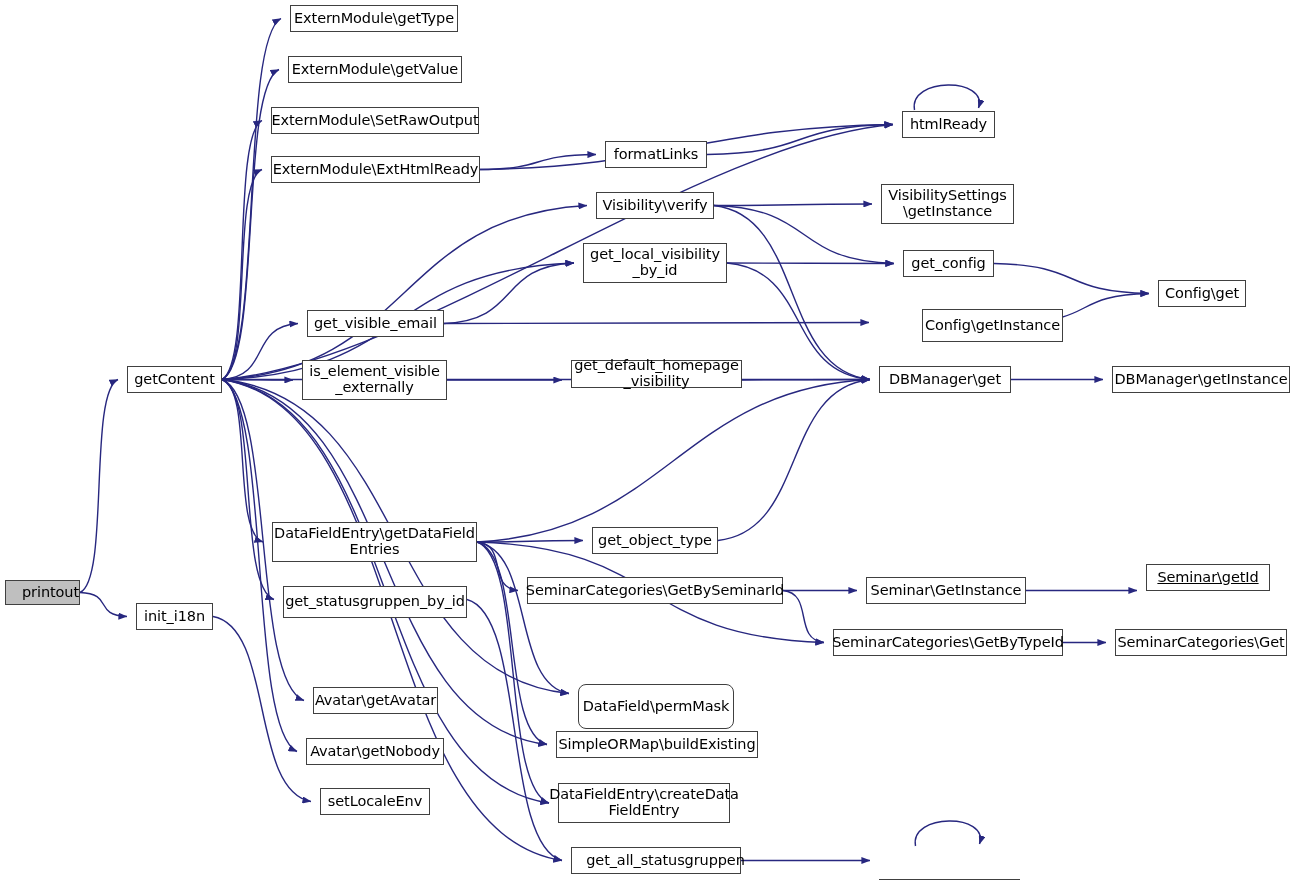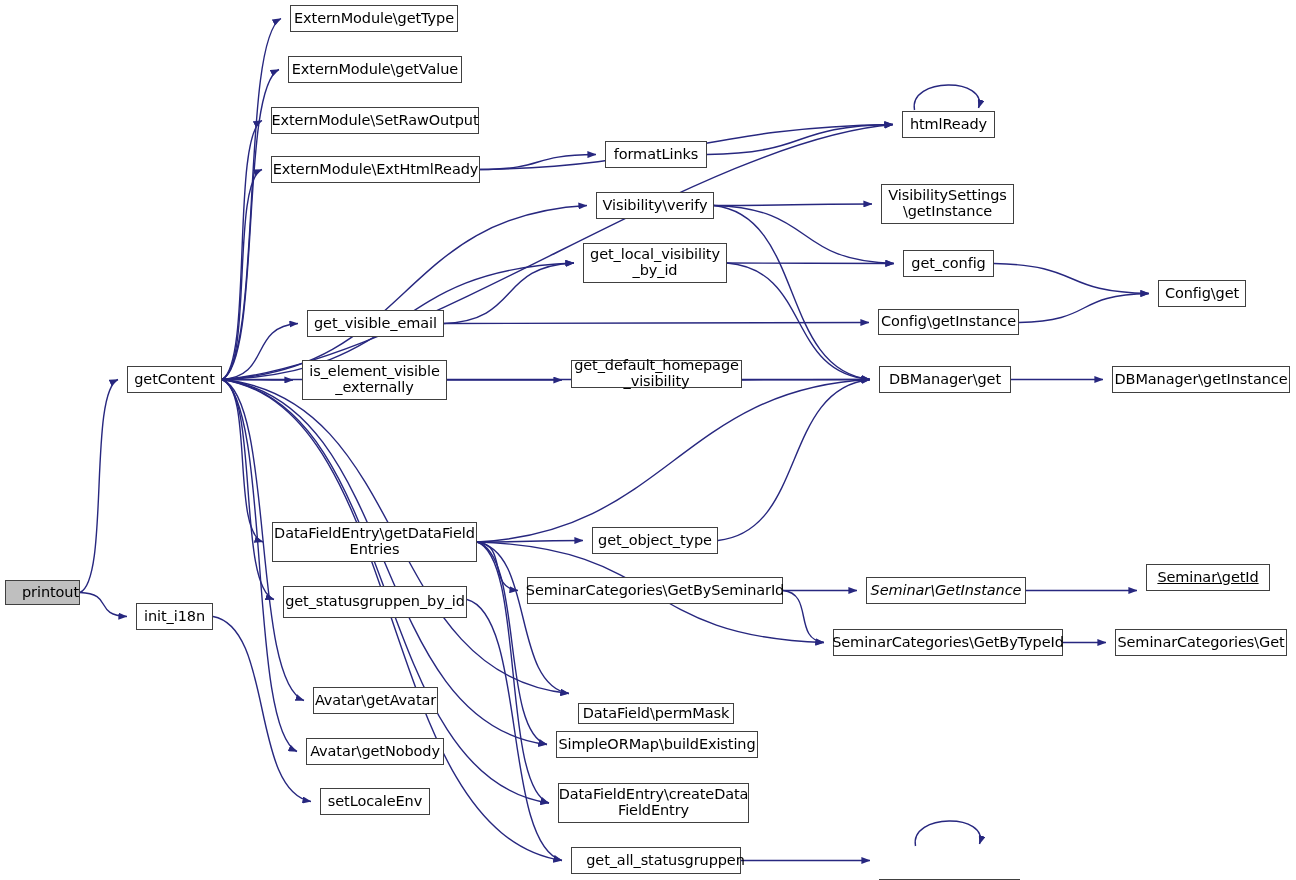--- a/index.html
+++ b/index.html
@@ -105,39 +105,39 @@
       <div class="node" style="left: 605px; top: 141px; width: 102px; height: 27px;"><span>formatLinks</span></div>
       <div class="node" style="left: 902px; top: 111px; width: 93px; height: 27px;"><span>htmlReady</span></div>
       <div class="node" style="left: 596px; top: 192px; width: 118px; height: 27px;"><span>Visibility\verify</span></div>
       <div class="node" style="left: 881px; top: 184px; width: 133px; height: 40px;"><span>VisibilitySettings
 \getInstance</span></div>
       <div class="node" style="left: 583px; top: 243px; width: 144px; height: 40px;"><span>get_local_visibility
 _by_id</span></div>
       <div class="node" style="left: 903px; top: 250px; width: 91px; height: 27px;"><span>get_config</span></div>
       <div class="node" style="left: 1158px; top: 280px; width: 88px; height: 27px;"><span>Config\get</span></div>
       <div class="node" style="left: 307px; top: 310px; width: 137px; height: 27px;"><span>get_visible_email</span></div>
-      <div class="node" style="left: 878px; top: 309px; width: 141px; height: 26px;"><span>Config\getInstance</span></div>
+      <div class="node" style="left: 922px; top: 309px; width: 141px; height: 33px;"><span>Config\getInstance</span></div>
       <div class="node" style="left: 302px; top: 360px; width: 145px; height: 40px;"><span>is_element_visible
 _externally</span></div>
       <div class="node" style="left: 571px; top: 360px; width: 171px; height: 28px;"><span>get_default_homepage
 _visibility</span></div>
       <div class="node" style="left: 879px; top: 366px; width: 132px; height: 27px;"><span>DBManager\get</span></div>
       <div class="node" style="left: 1112px; top: 366px; width: 178px; height: 27px;"><span>DBManager\getInstance</span></div>
       <div class="node" style="left: 272px; top: 522px; width: 205px; height: 40px;"><span>DataFieldEntry\getDataField
 Entries</span></div>
       <div class="node" style="left: 592px; top: 527px; width: 126px; height: 27px;"><span>get_object_type</span></div>
       <div class="node" style="left: 283px; top: 586px; width: 184px; height: 32px;"><span>get_statusgruppen_by_id</span></div>
       <div class="node" style="left: 527px; top: 577px; width: 256px; height: 27px;"><span>SeminarCategories\GetBySeminarId</span></div>
-      <div class="node" style="left: 866px; top: 577px; width: 160px; height: 27px; font-style: italic;"><span>Seminar\GetInstance</span></div>
+      <div class="node" style="left: 866px; top: 577px; width: 160px; height: 27px;"><span>Seminar\GetInstance</span></div>
       <div class="node" style="left: 1146px; top: 564px; width: 124px; height: 27px; text-decoration: underline;"><span>Seminar\getId</span></div>
       <div class="node" style="left: 833px; top: 629px; width: 230px; height: 27px;"><span>SeminarCategories\GetByTypeId</span></div>
       <div class="node" style="left: 1115px; top: 629px; width: 172px; height: 27px;"><span>SeminarCategories\Get</span></div>
-      <div class="node" style="left: 578px; top: 703px; width: 156px; height: 21px;"><span>DataField\permMask</span></div>
+      <div class="node" style="left: 578px; top: 684px; width: 156px; height: 45px; border-radius: 8px;"><span>DataField\permMask</span></div>
       <div class="node" style="left: 313px; top: 687px; width: 125px; height: 27px;"><span>Avatar\getAvatar</span></div>
       <div class="node" style="left: 556px; top: 731px; width: 202px; height: 27px;"><span>SimpleORMap\buildExisting</span></div>
       <div class="node" style="left: 306px; top: 738px; width: 138px; height: 27px;"><span>Avatar\getNobody</span></div>
-      <div class="node" style="left: 558px; top: 783px; width: 191px; height: 40px;"><span>DataFieldEntry\createData
+      <div class="node" style="left: 558px; top: 783px; width: 172px; height: 40px;"><span>DataFieldEntry\createData
 FieldEntry</span></div>
       <div class="node" style="left: 320px; top: 788px; width: 110px; height: 27px;"><span>setLocaleEnv</span></div>
       <div class="node" style="left: 571px; top: 847px; width: 170px; height: 27px; padding-left: 19px;"><span>get_all_statusgruppen</span></div>
       <div class="node" style="left: 879px; top: 847px; width: 141px; height: 27px; margin-top: 32px;"><span>getFlattenedRoles</span></div>
     </div>
 </div>
 
 </body></html>

